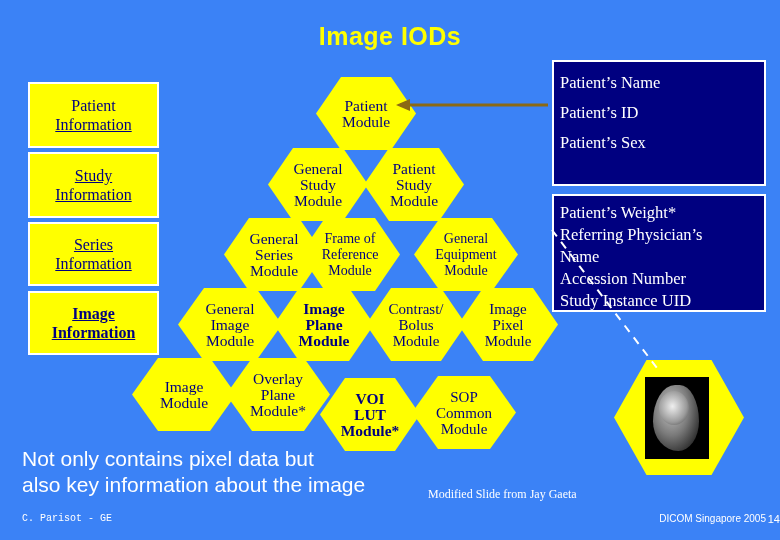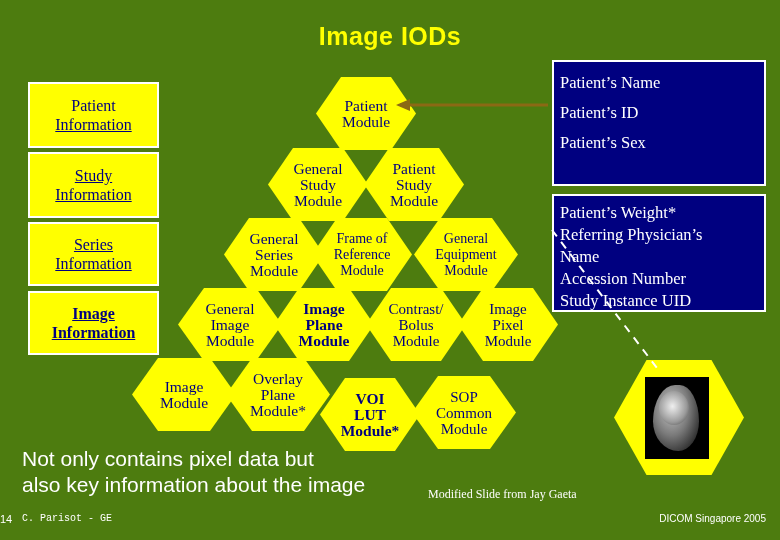--- a/index.html
+++ b/index.html
@@ -5,21 +5,21 @@
   html,body{margin:0;padding:0;}
   body{
     width:780px;height:540px;
     background:#00008B;
     background:#000080;
     font-family:"Liberation Serif", serif;
     overflow:hidden;
     position:relative;
   }
   #slide{position:absolute;left:0;top:0;width:780px;height:540px;
-    background:#4d7c0f;}
+    background:#3b82f6;}
   .title{
     position:absolute;left:0;top:22px;width:780px;text-align:center;
     color:#FFFF00;font-family:"Liberation Sans", sans-serif;
     font-weight:bold;font-size:25px;letter-spacing:0.5px;
   }
   
   .leftbox{
     position:absolute;background:#FFFF00;border:2px solid #FFFFFF;
     color:#000080;text-align:center;font-size:16px;line-height:19px;
     display:flex;align-items:center;justify-content:center;
@@ -57,21 +57,21 @@
     position:absolute;left:22px;top:446px;width:560px;
     color:#FFFFFF;font-size:21px;line-height:26px;
     font-family:"Liberation Sans", sans-serif;
   }
   .credit{
     position:absolute;left:428px;top:487px;color:#FFFFFF;font-size:12px;
     font-family:"Liberation Serif", serif;
   }
   .footL{position:absolute;left:22px;top:513px;color:#FFFFFF;font-size:10px;
     font-family:Liberation Mono, monospace;}
-  .footC{position:absolute;left:0;top:513px;width:780px;text-align:left;
+  .footC{position:absolute;left:0;top:513px;width:780px;text-align:right;
     color:#FFFFFF;font-size:11px;font-family:"Liberation Sans", sans-serif;}
   .footR{position:absolute;right:14px;top:513px;color:#FFFFFF;font-size:10px;
     font-family:"Liberation Sans", sans-serif;}
   .photohex{
     position:absolute;left:614px;top:360px;width:130px;height:115px;
     background:#FFFF00;
     -webkit-clip-path:polygon(25% 0%,75% 0%,100% 50%,75% 100%,25% 100%,0% 50%);
     clip-path:polygon(25% 0%,75% 0%,100% 50%,75% 100%,25% 100%,0% 50%);
   }
   .photo{
@@ -159,21 +159,21 @@
   </div>
 
   <div class="hex" style="left:224px;top:218px;width:100px;height:73px;font-size:15.5px;">
     <div class="hexshape"></div>
     <div class="inner">
       <div>General</div>
       <div>Series</div>
       <div>Module</div>
     </div>
   </div>
-  <div class="hex" style="left:312px;top:218px;width:100px;height:73px;font-size:14px;">
+  <div class="hex" style="left:300px;top:218px;width:100px;height:73px;font-size:14px;">
     <div class="hexshape"></div>
     <div class="inner">
       <div>Frame of</div>
       <div>Reference</div>
       <div>Module</div>
     </div>
   </div>
   <div class="hex" style="left:414px;top:218px;width:104px;height:73px;font-size:14px;">
     <div class="hexshape"></div>
     <div class="inner">

